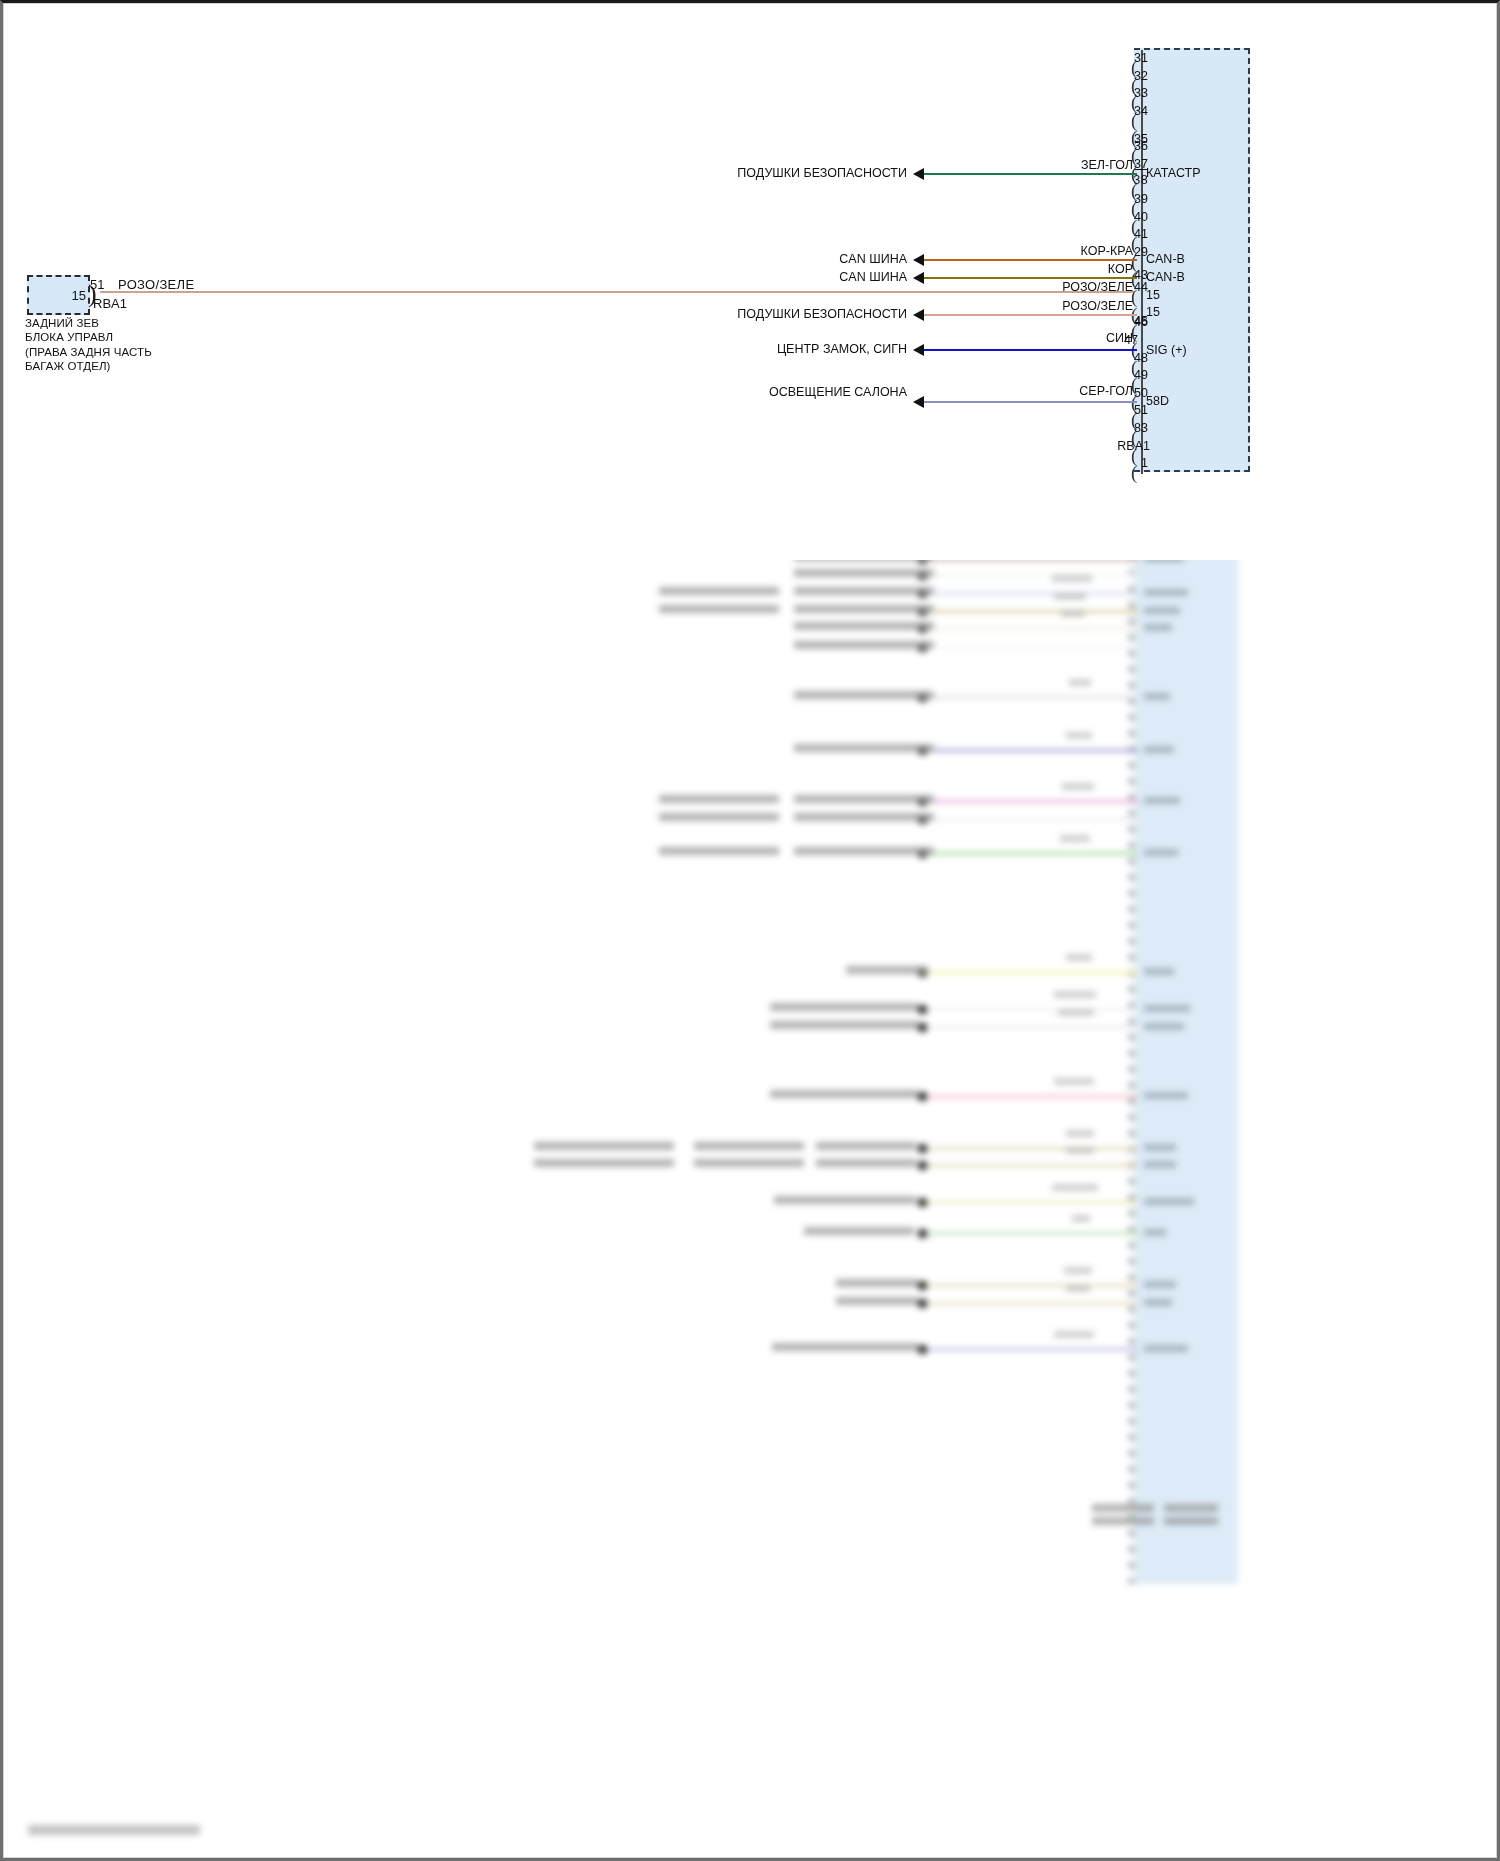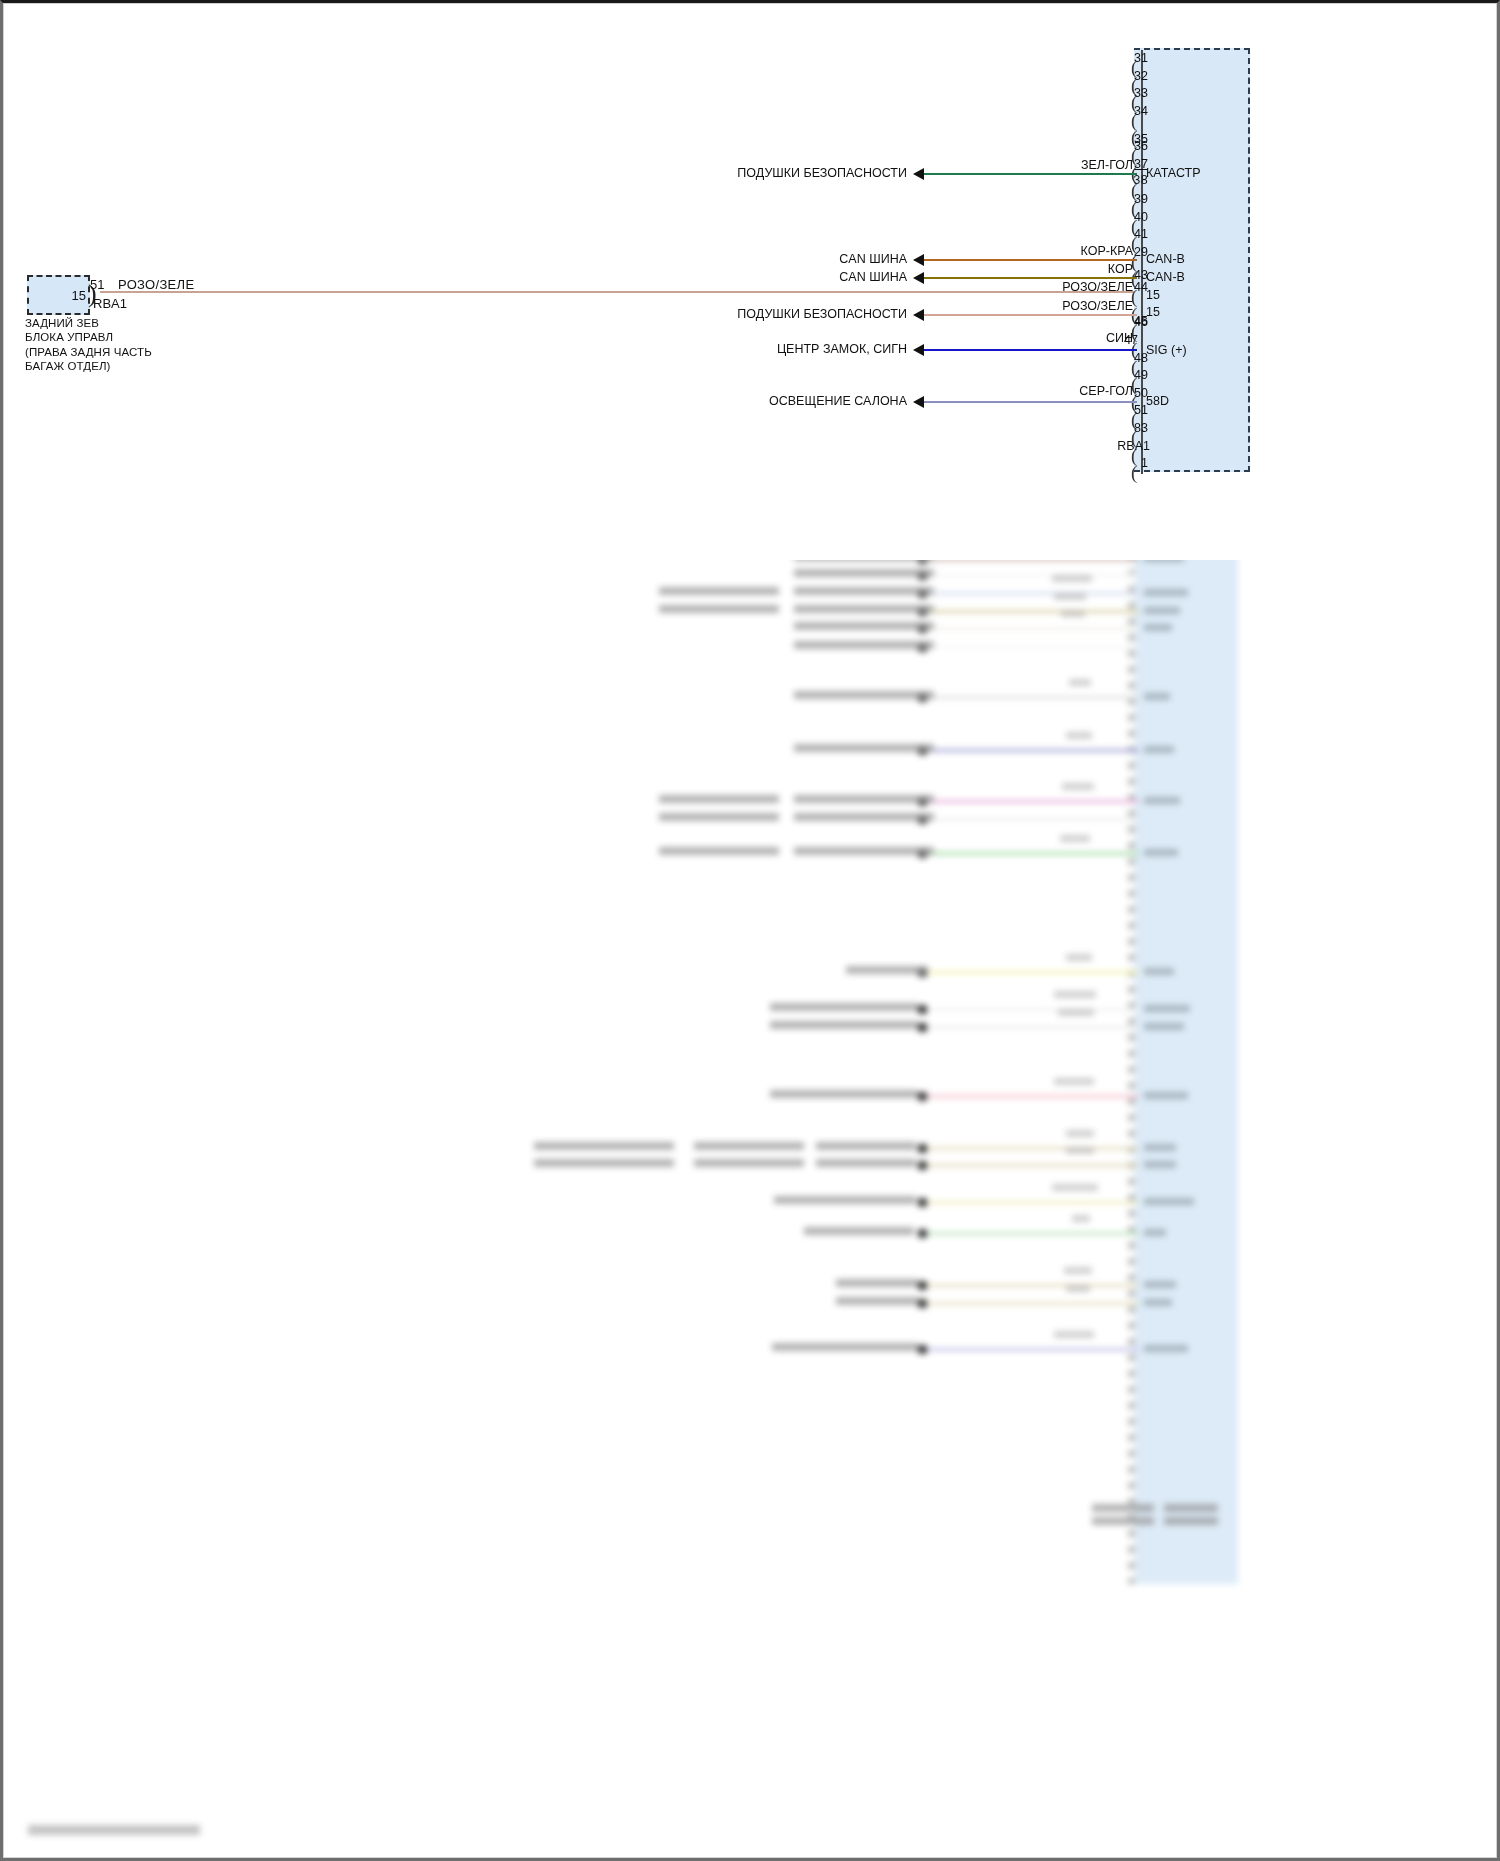--- a/index.html
+++ b/index.html
@@ -408,21 +408,21 @@
         <div class="wire" style="left: 923px; top: 314px; width: 214px; background: rgb(212, 165, 150);"></div>
         <div class="arrow" style="left: 913px; top: 309px;"></div>
         <div class="dest-lbl" style="top: 308px; right: 593px;">ПОДУШКИ БЕЗОПАСНОСТИ</div>
         <div class="wire-color-lbl" style="top: 300px; right: 367px;">РОЗО/ЗЕЛЕ</div>
         <div class="wire" style="left: 923px; top: 349px; width: 214px; background: rgb(21, 21, 200);"></div>
         <div class="arrow" style="left: 913px; top: 344px;"></div>
         <div class="dest-lbl" style="top: 343px; right: 593px;">ЦЕНТР ЗАМОК, СИГН</div>
         <div class="wire-color-lbl" style="top: 332px; right: 367px;">СИН</div>
         <div class="wire" style="left: 923px; top: 401px; width: 214px; background: rgb(139, 143, 192);"></div>
         <div class="arrow" style="left: 913px; top: 396px;"></div>
-        <div class="dest-lbl" style="top: 395px; right: 593px;">ОСВЕЩЕНИЕ САЛОНА</div>
+        <div class="dest-lbl" style="top: 386px; right: 593px;">ОСВЕЩЕНИЕ САЛОНА</div>
         <div class="wire-color-lbl" style="top: 385px; right: 367px;">СЕР-ГОЛ</div>
       </div>
 
   </div>
 
   <div id="blur-area">
     <div id="blur-inner">
       <div id="blur-panel"></div>
       <div id="blur-conn-line"></div>
       <div id="blur-rows">

